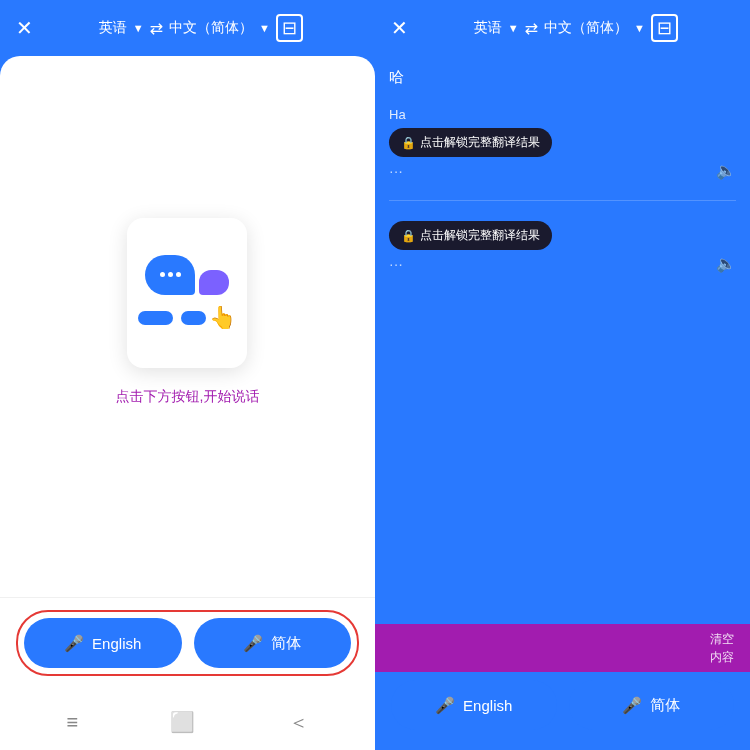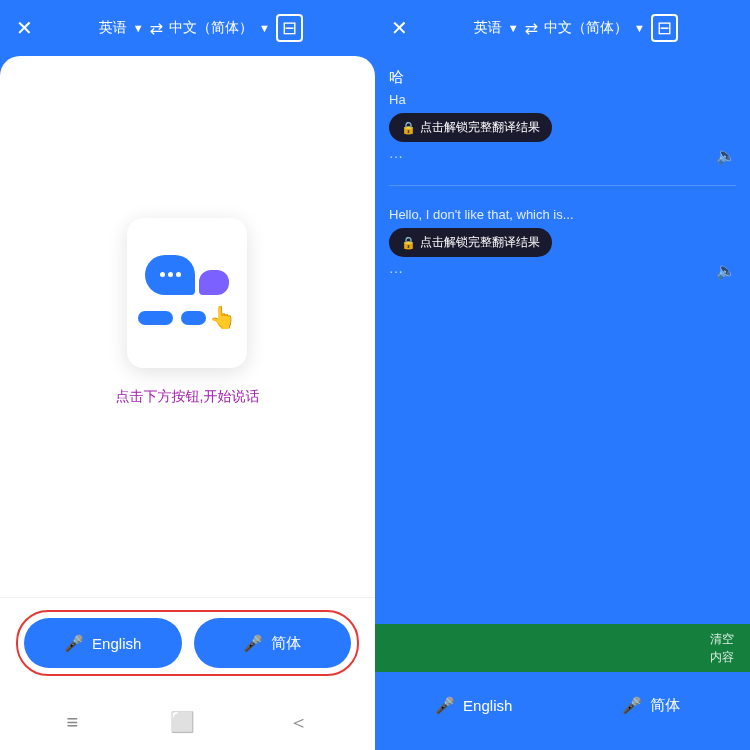--- a/index.html
+++ b/index.html
@@ -266,20 +266,21 @@
       color: white;
       font-size: 15px;
       font-weight: 500;
       line-height: 1.4;
     }
 
     .msg-english {
       color: rgba(255,255,255,0.85);
       font-size: 13px;
       line-height: 1.4;
+      margin-top: 15px;
     }
 
     .unlock-btn {
       background: #1a1a2e;
       color: white;
       border-radius: 16px;
       padding: 6px 12px;
       font-size: 12px;
       display: inline-flex;
       align-items: center;
@@ -309,21 +310,21 @@
       margin-left: auto;
     }
 
     .divider-line {
       height: 1px;
       background: rgba(255,255,255,0.2);
       margin: 4px 0;
     }
 
     .right-bottom-bar {
-      background: #15803d;
+      background: #a21caf;
       padding: 6px 16px;
       display: flex;
       justify-content: flex-end;
     }
 
     .clear-btn {
       color: rgba(255,255,255,0.85);
       font-size: 12px;
       text-align: right;
       line-height: 1.5;
@@ -423,21 +424,20 @@
       </div>
       <div class="msg-footer">
         <span class="msg-dots">···</span>
         <span class="speaker-icon">🔈</span>
       </div>
     </div>
 
     <div class="divider-line"></div>
 
     <div class="message-block">
-      <span class="msg-english">Hello, I don't like that, which is...</span>
       <div class="unlock-btn">
         <span class="lock-icon">🔒</span>
         <span>点击解锁完整翻译结果</span>
       </div>
       <div class="msg-footer">
         <span class="msg-dots">···</span>
         <span class="speaker-icon">🔈</span>
       </div>
     </div>
   </div>

